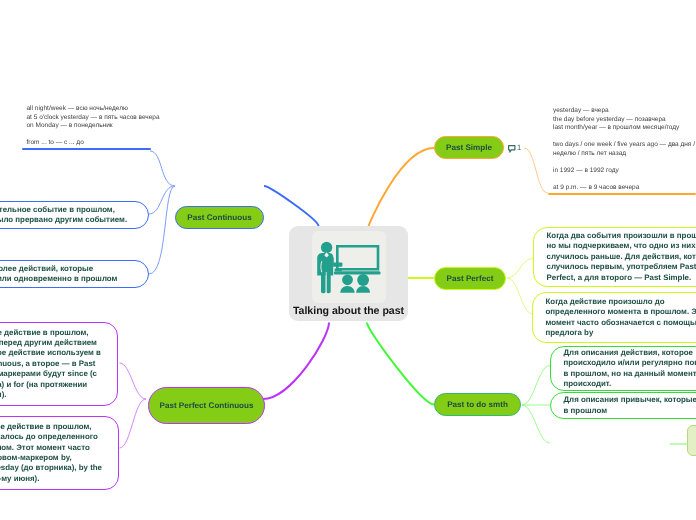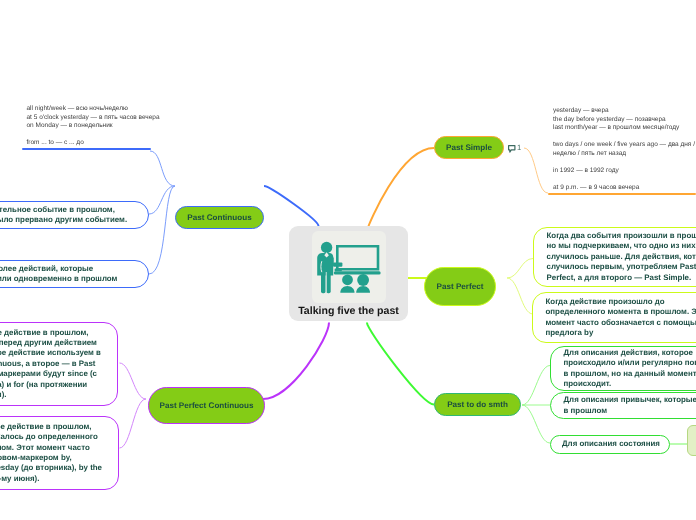--- a/index.html
+++ b/index.html
@@ -112,38 +112,38 @@
           <rect x="22.6" y="37.4" width="7.2" height="2.9" rx="0.6"></rect>
         </g>
 
         <path d="M14.6 21.3 l-2.3 2.9 l2.3 2.4 l2.3 -2.4 z" fill="#eeefea"></path>
 
         <path d="M9.8 30.2 c-1.2 3.4 -1.2 7.6 0 11.0" fill="none" stroke="#eeefea" stroke-width="1.0"></path>
 
         <rect x="13.8" y="41" width="0.8" height="20.5" fill="#eeefea"></rect>
       </svg>
     </div>
-    <div class="title" style="left:0;top:79px;">Talking five the past</div>
+    <div class="title" style="left:0;top:79px;">Talking about the past</div>
   </div>
 
   <div class="node pill" style="left:434px;top:136px;width:70px;height:23px;border:1.6px solid #ffa633;">
     <span class="lbl">Past Simple</span>
   </div>
   <div class="badge" style="left:508px;top:143px;gap:1.6px;align-items:flex-start;">
     <svg width="7.5" height="9" viewBox="0 0 15 18" style="margin-top:1.5px;">
       <path d="M1.2 1.2 H13.8 V9.6 H6.6 L3.6 14.2 V9.6 H1.2 Z" fill="none" stroke="#3c6a60" stroke-width="2.4" stroke-linejoin="round"></path>
     </svg>
     <span class="cnt">1</span>
   </div>
 
   <div class="node pill" style="left:175px;top:174px;width:89px;height:23px;border:1.6px solid #3d6bfa;margin-top:32px;">
     <span class="lbl">Past Continuous</span>
   </div>
 
-  <div class="node pill" style="left:424px;top:267px;width:72px;height:39px;border:1.6px solid #ccfa1a;">
+  <div class="node pill" style="left:434px;top:267px;width:72px;height:23px;border:1.6px solid #ccfa1a;">
     <span class="lbl">Past Perfect</span>
   </div>
 
   <div class="node pill" style="left:148px;top:387px;width:117px;height:37px;border:1.6px solid #bb33fa;">
     <span class="lbl">Past Perfect Continuous</span>
   </div>
 
   <div class="node pill" style="left:434px;top:393px;width:87px;height:23px;border:1.6px solid #2fb873;">
     <span class="lbl">Past to do smth</span>
   </div>
@@ -216,23 +216,19 @@
   <div class="node leaf" style="left:532px;top:292px;width:206px;height:51px;border:1.6px solid #ccfa1a;">
     <div class="txt">Когда действие произошло до определенного момента в прошлом. Этот момент часто обозначается с помощью предлога by</div>
   </div>
 
   <div class="node leaf" style="left:550px;top:346px;width:204px;height:45px;border:1.6px solid #32de33;">
     <div class="txt">Для описания действия, которое происходило и/или регулярно повторялось в прошлом, но на данный момент уже не происходит.</div>
   </div>
   <div class="node leaf" style="left:550px;top:392px;width:190px;height:27px;border:1.6px solid #32de33;">
     <div class="txt">Для описания привычек, которые были в прошлом</div>
   </div>
-  <div class="node leaf nowrapleaf" style="left:550px;top:435px;width:120px;height:19px;border:1.6px solid #32de33;
-              border-radius:200px;">
-    <div class="txt">Для описания состояния</div>
-  </div>
 
   <div class="node leaf" style="left:687px;top:425px;width:80px;height:31px;border:1.4px solid #b5d882;
               background:#e3f0c6;border-radius:6px;">
     <div class="txt"></div>
   </div>
 
 </div>
 
 </body></html>

